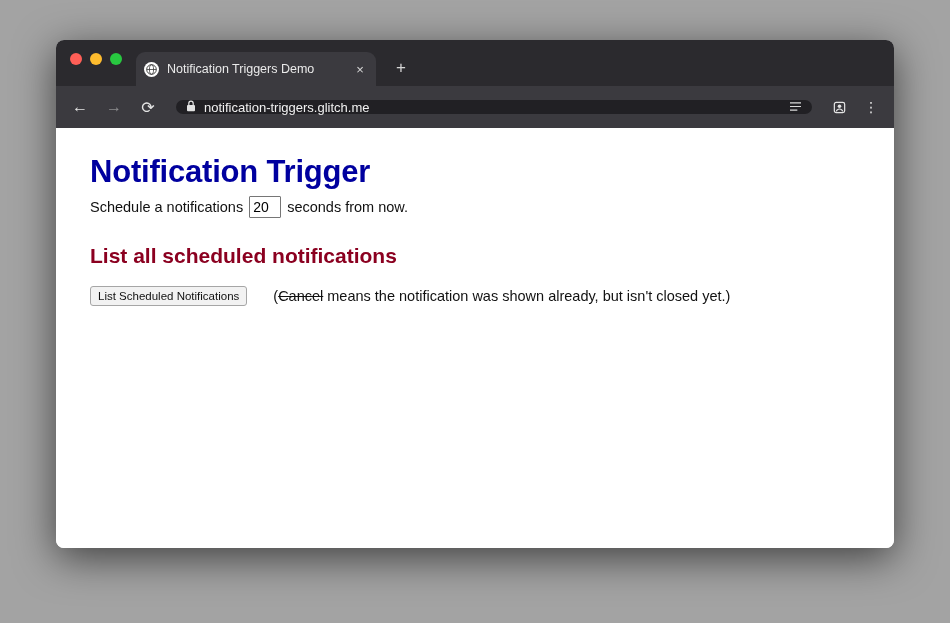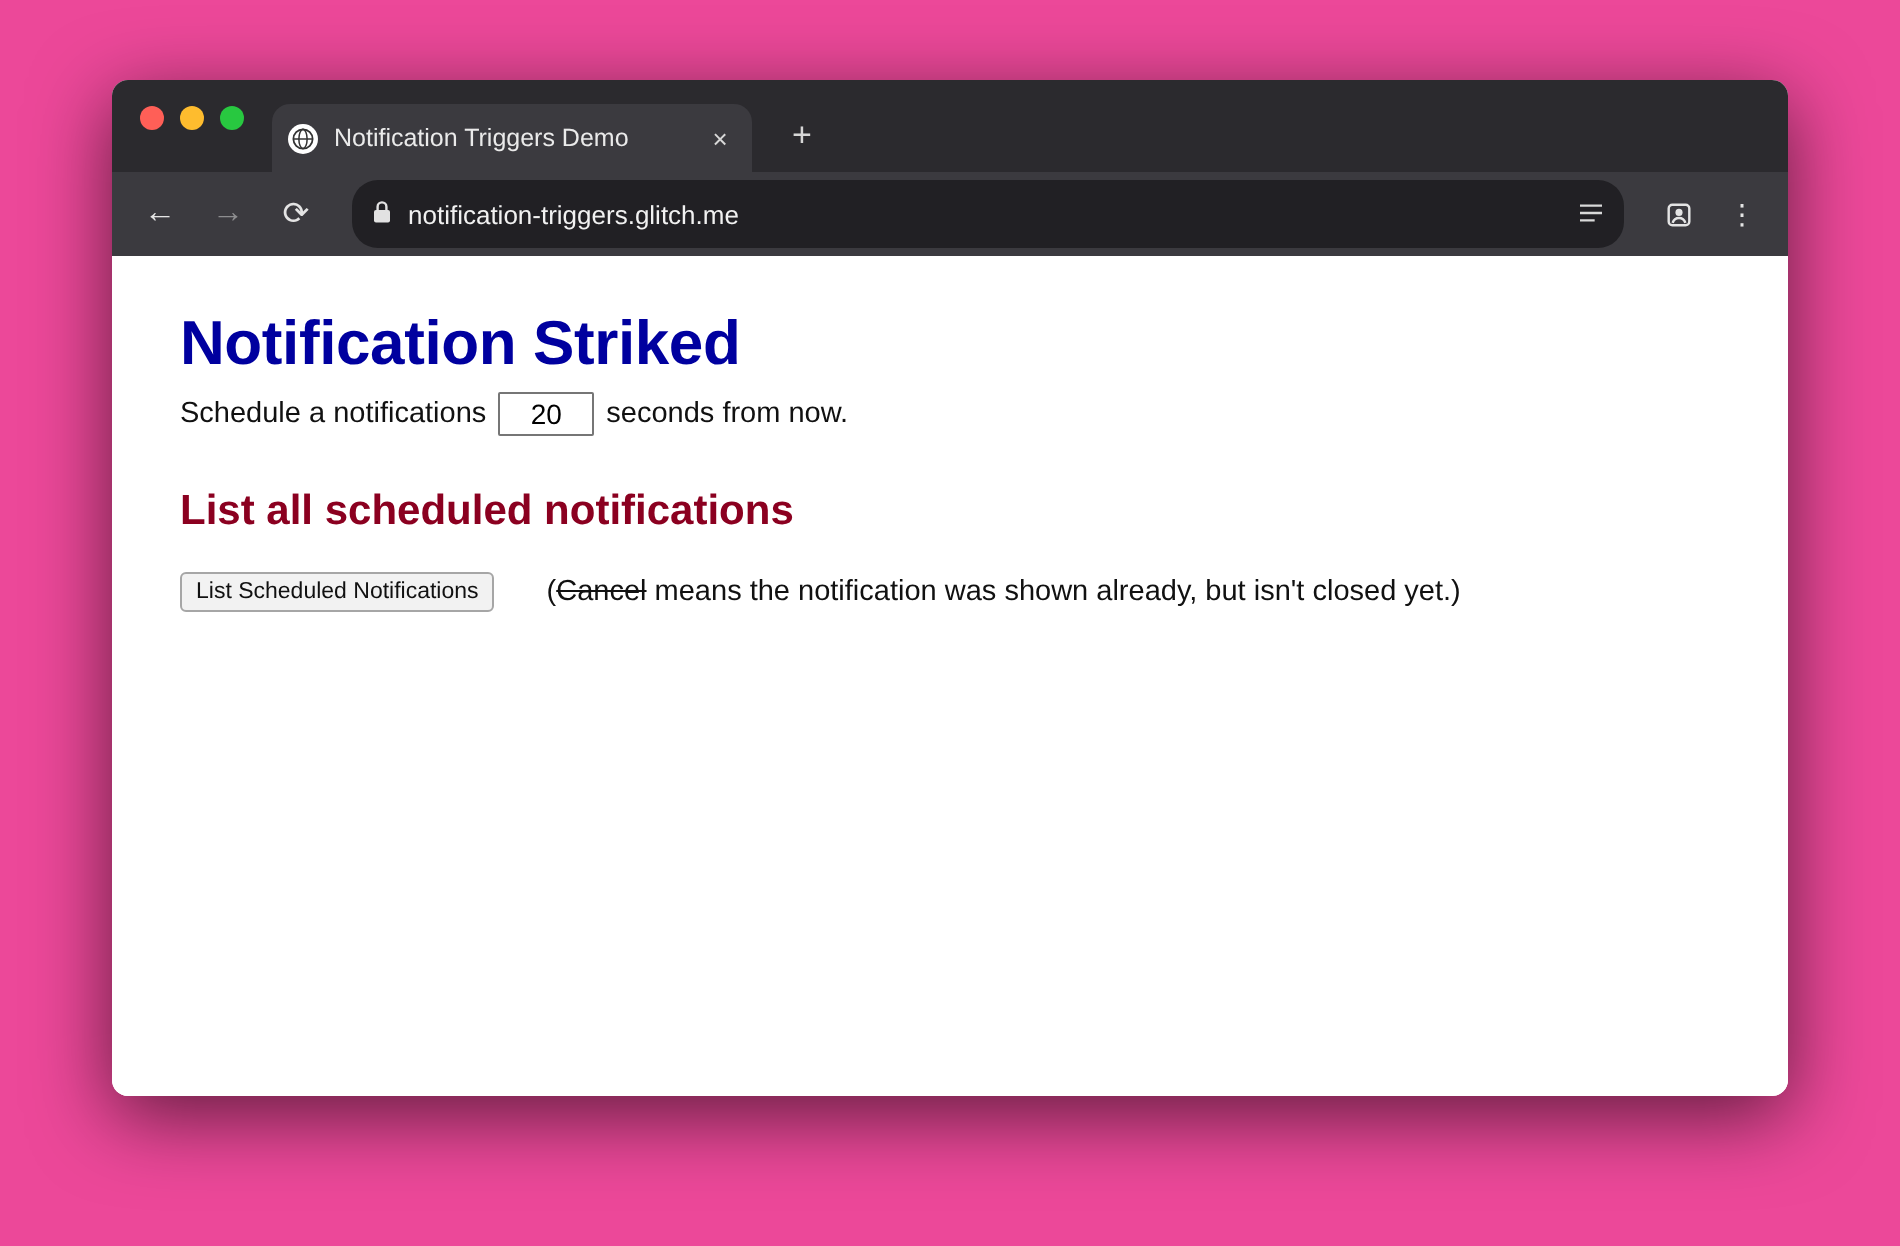--- a/index.html
+++ b/index.html
@@ -9,21 +9,21 @@
     width: 950px;
     height: 623px;
     overflow: hidden;
     font-family: "Liberation Sans", sans-serif;
   }
 
   .screen {
     position: relative;
     width: 950px;
     height: 623px;
-    background: #ec4899;
+    background: #a3a3a3;
   }
 
   
   .browser-window {
     position: absolute;
     left: 56px;
     top: 40px;
     width: 838px;
     height: 508px;
     background: #ffffff;
@@ -135,21 +135,21 @@
     align-items: center;
     justify-content: center;
     color: #e4e4e4;
     font-size: 16px;
     flex: none;
   }
   .nav-btn.disabled { color: #8d8d8f; }
 
   .urlbar {
     flex: 1;
-    height: 34px;
+    height: 14px;
     background: #212024;
     border-radius: 13px;
     display: flex;
     align-items: center;
     padding: 0 10px;
     gap: 8px;
     margin: 0 6px;
   }
   .lock-icon {
     font-size: 11px;
@@ -207,30 +207,29 @@
   .form-row {
     font-size: 14.5px;
     color: #111;
     display: flex;
     align-items: center;
     gap: 6px;
     flex-wrap: wrap;
   }
 
   input.seconds-input {
-    width: 48px;
+    width: 32px;
     font-size: 14px;
     font-family: "Liberation Sans", sans-serif;
     padding: 2px 3px;
     border: 1px solid #767676;
     border-radius: 1px;
     background: #fff;
     color: #000;
     box-sizing: border-box;
-    text-align: center;
   }
 
   button.btn {
     font-family: "Liberation Sans", sans-serif;
     font-size: 11.5px;
     padding: 3px 7px;
     border: 1px solid #a6a6a6;
     border-radius: 3px;
     background: #f2f2f2;
     color: #111;
@@ -321,21 +320,21 @@
           <rect x="2.5" y="2.5" width="11" height="11" rx="2" fill="none" stroke="#e4e4e4" stroke-width="1.3"></rect>
           <circle cx="8" cy="6.6" r="1.9" fill="#e4e4e4"></circle>
           <path d="M4.6 12.2c.6-1.9 2-2.6 3.4-2.6s2.8.7 3.4 2.6" fill="none" stroke="#e4e4e4" stroke-width="1.3"></path>
         </svg>
       </div>
       <div class="toolbar-icon">⋮</div>
     </div>
 
     <div class="page">
 
-      <h1 class="page-title">Notification Striked</h1>
+      <h1 class="page-title">Notification Trigger</h1>
 
 
       <div class="form-row">
         <span>Schedule a notifications</span>
         <input class="seconds-input" type="text" value="20" style="">
         <span>seconds from now.</span>
       </div>
 
       <h2 class="section-title">List all scheduled notifications</h2>
 

